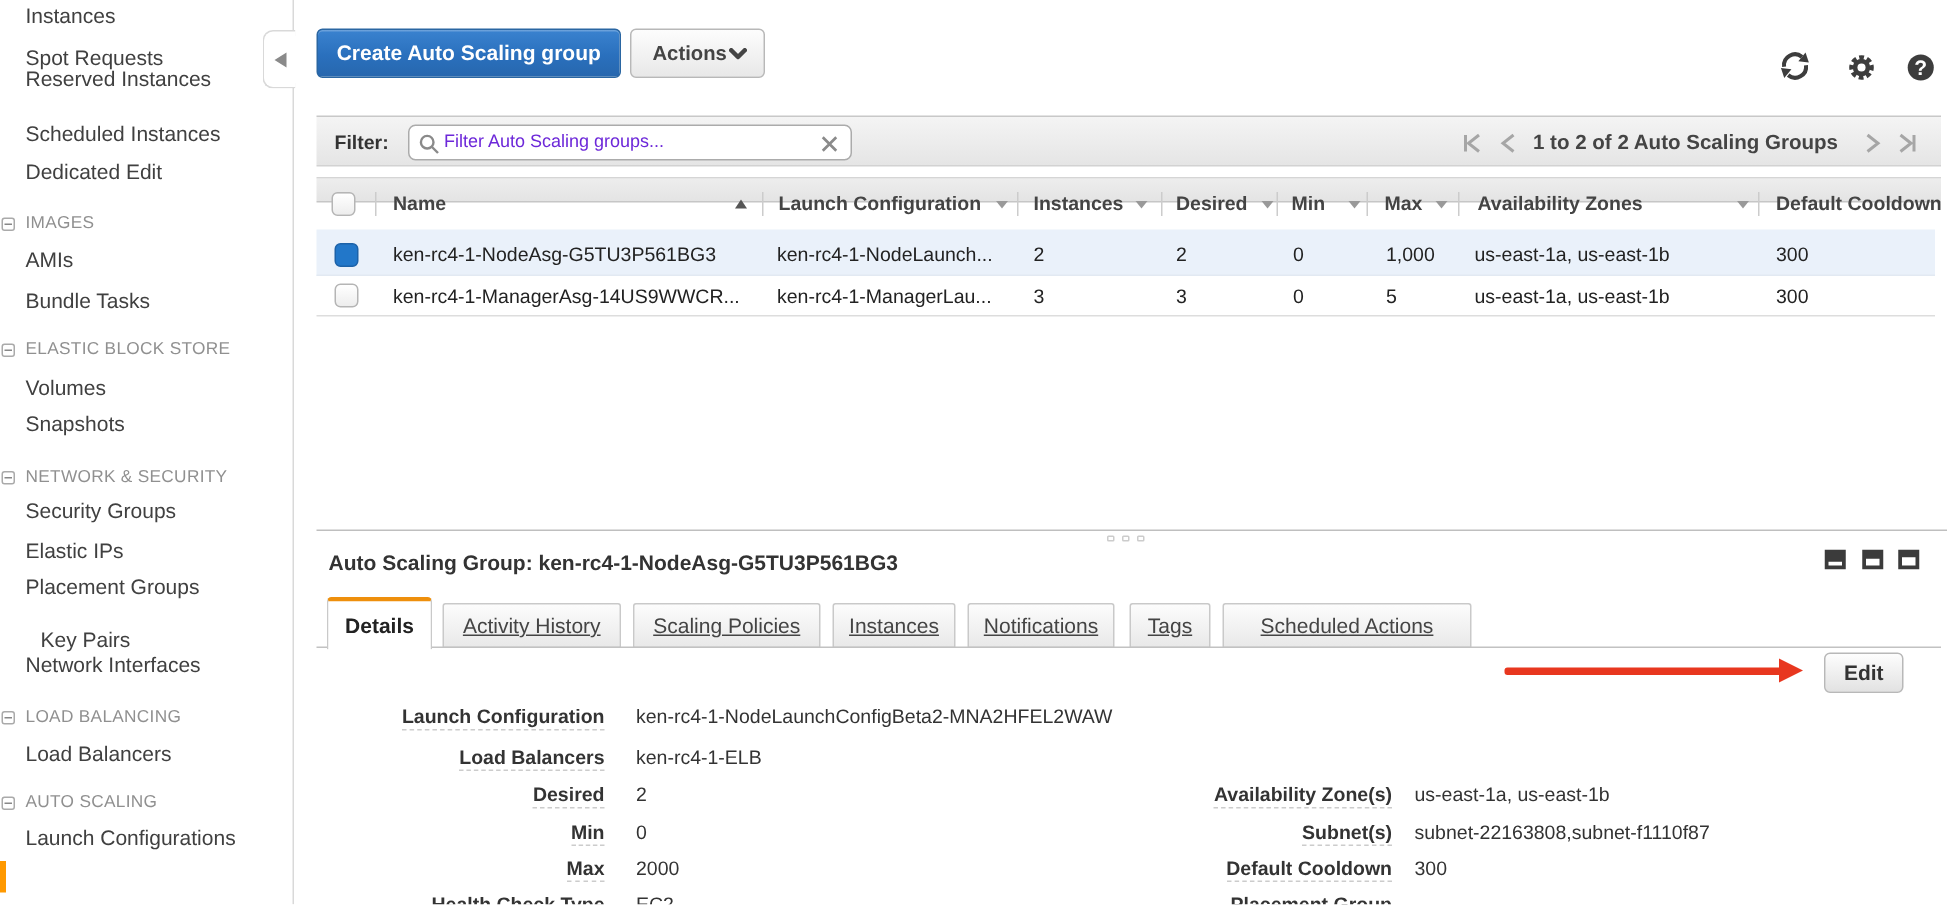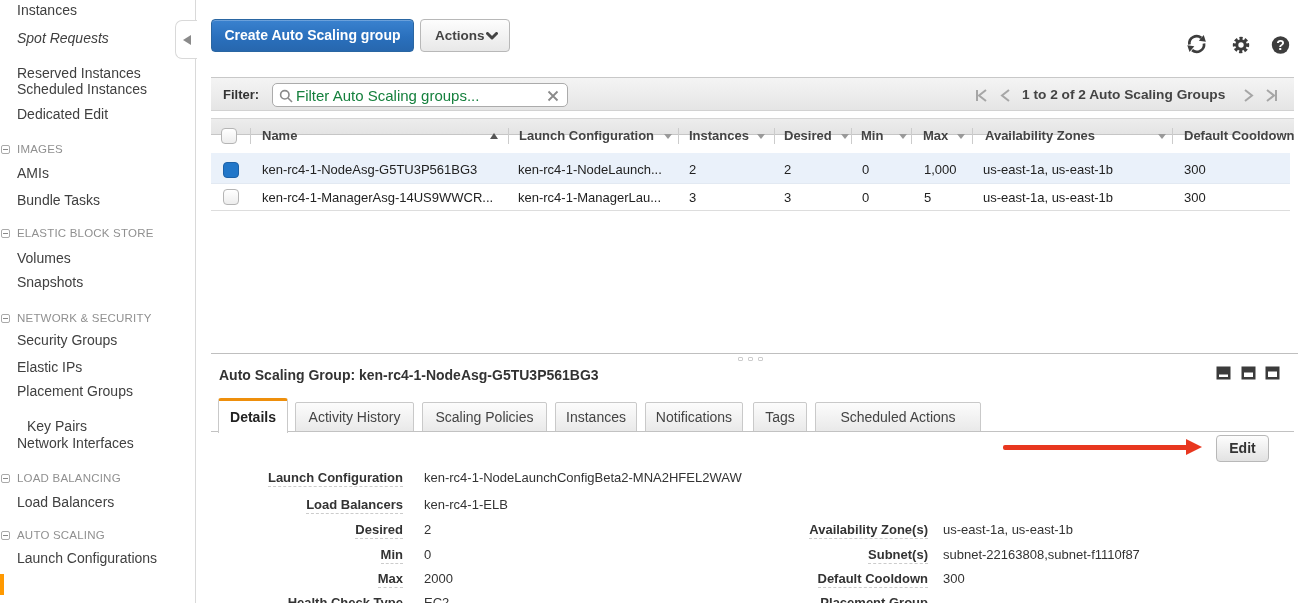--- a/index.html
+++ b/index.html
@@ -25,21 +25,21 @@
 #btn-actions span { position:absolute; left:14px; top:8px; font-size:13.5px; }
 #btn-actions svg { position:absolute; right:11px; top:12px; }
 
 
 #topicons { position:absolute; left:1186px; top:33px; width:112px; height:24px; }
 
 
 #toolbar { position:absolute; left:211px; top:77px; width:1083px; height:34px; background:linear-gradient(#f4f4f4,#e5e5e5); border-top:1px solid #c8c8c8; border-bottom:1px solid #d2d2d2; }
 #toolbar .flabel { position:absolute; left:12px; top:9px; font-size:13px; font-weight:bold; color:#333; }
 #searchbox { position:absolute; left:61px; top:5px; width:296px; height:24px; background:#fff; border:1px solid #ababab; border-radius:5px; }
-#searchbox .ph { position:absolute; left:23px; top:3px; font-size:15px; color:#15803d; }
+#searchbox .ph { position:absolute; left:23px; top:3px; font-size:12px; color:#6d28d9; }
 #searchbox svg.mag { position:absolute; left:6px; top:5px; }
 #searchbox svg.xx { position:absolute; right:8px; top:6px; }
 
 
 
 
 
 #thead { position:absolute; left:211px; top:118px; width:1083px; height:17px; background:linear-gradient(#ededed,#e4e4e4); border-top:1px solid #d5d5d5; border-bottom:1px solid #c6c6c6;text-decoration:underline; }
 .hcell { position:absolute; top:9px; font-size:13px; font-weight:bold; color:#444; white-space:nowrap; }
 .vsep { position:absolute; top:9px; width:1px; height:16px; background:#ccc; }
@@ -51,40 +51,40 @@
 #row2 { position:absolute; left:211px; top:184px; width:1079px; height:27px; background:#fff; border-bottom:1px solid #ddd; }
 .rcell { position:absolute; font-size:13px; color:#222; white-space:nowrap; }
 
 
 #split { position:absolute; left:211px; top:353px; width:1087px; height:1px; background:#bfbfbf; }
 .grip { position:absolute; top:357px; width:5px; height:4px; border:1px solid #ccc; border-radius:1px; background:#fff; }
 #paneltitle { position:absolute; left:219px; top:367px; font-size:14px; font-weight:bold; color:#333; }
 #paneicons { position:absolute; left:1216px; top:366px; width:66px; height:14px; }
 
 
-.tab { position:absolute; top:402px; height:30px; background:linear-gradient(#fcfcfc,#e9e9e9); border:1px solid #c9c9c9; border-radius:2px 2px 0 0; font-size:14px; color:#444; text-align:center; line-height:28px; }
+.tab { position:absolute; top:402px; height:30px; background:linear-gradient(#fcfcfc,#e9e9e9); border:1px solid #c9c9c9; border-radius:2px 2px 0 0; font-size:14px; color:#444; text-align:center; line-height:28px;text-decoration:underline; }
 #tab-active { position:absolute; left:218px; top:398px; width:70px; height:35px; background:#fff; border:1px solid #c9c9c9; border-bottom:none; border-top:3px solid #ee8f0c; border-radius:3px 3px 0 0; font-size:14px; font-weight:bold; color:#222; text-align:center; line-height:33px; z-index:3; }
 #tabline { position:absolute; left:211px; top:431px; width:1083px; height:1px; background:#c2c2c2; }
 
 #btn-edit { position:absolute; left:1216px; top:435px; width:53px; height:27px; border-radius:4px; border:1px solid #b8b8b8; background:linear-gradient(#fdfdfd,#e2e2e2); color:#333; font-weight:bold; font-size:14px; text-align:center; line-height:25px; }
 #redarrow-line { position:absolute; left:1003px; top:445px; width:186px; height:4.5px; background:#e8371f; border-radius:2px; }
 #redarrow-head { position:absolute; left:1186px; top:439px; width:0; height:0; border-top:8px solid transparent; border-bottom:8px solid transparent; border-left:16px solid #e8371f; }
 
 
 .dlabel { position:absolute; font-size:13px; font-weight:bold; color:#333; white-space:nowrap; border-bottom:1px dashed #ccc; padding-bottom:1px; }
 .dval { position:absolute; font-size:13px; color:#333; white-space:nowrap; }
 </style>
 </head>
 <body>
 <div id="page">
 
   <div id="sidebar">
     <div class="navitem" style="top:2px;">Instances</div>
-    <div class="navitem" style="top:30px;font-style:italic;">Spot Requests</div>
-    <div class="navitem" style="top:65px;">Reserved Instances</div>
+    <div class="navitem" style="top:30px;">Spot Requests</div>
+    <div class="navitem" style="top:44px;">Reserved Instances</div>
     <div class="navitem" style="top:81px;">Scheduled Instances</div>
     <div class="navitem" style="top:106px;">Dedicated Edit</div>
     <div class="minbox" style="top:145px;"></div>
     <div class="navhead" style="top:143px;">IMAGES</div>
     <div class="navitem" style="top:165px;">AMIs</div>
     <div class="navitem" style="top:192px;">Bundle Tasks</div>
     <div class="minbox" style="top:229px;"></div>
     <div class="navhead" style="top:227px;">ELASTIC BLOCK STORE</div>
     <div class="navitem" style="top:250px;">Volumes</div>
     <div class="navitem" style="top:274px;">Snapshots</div>

